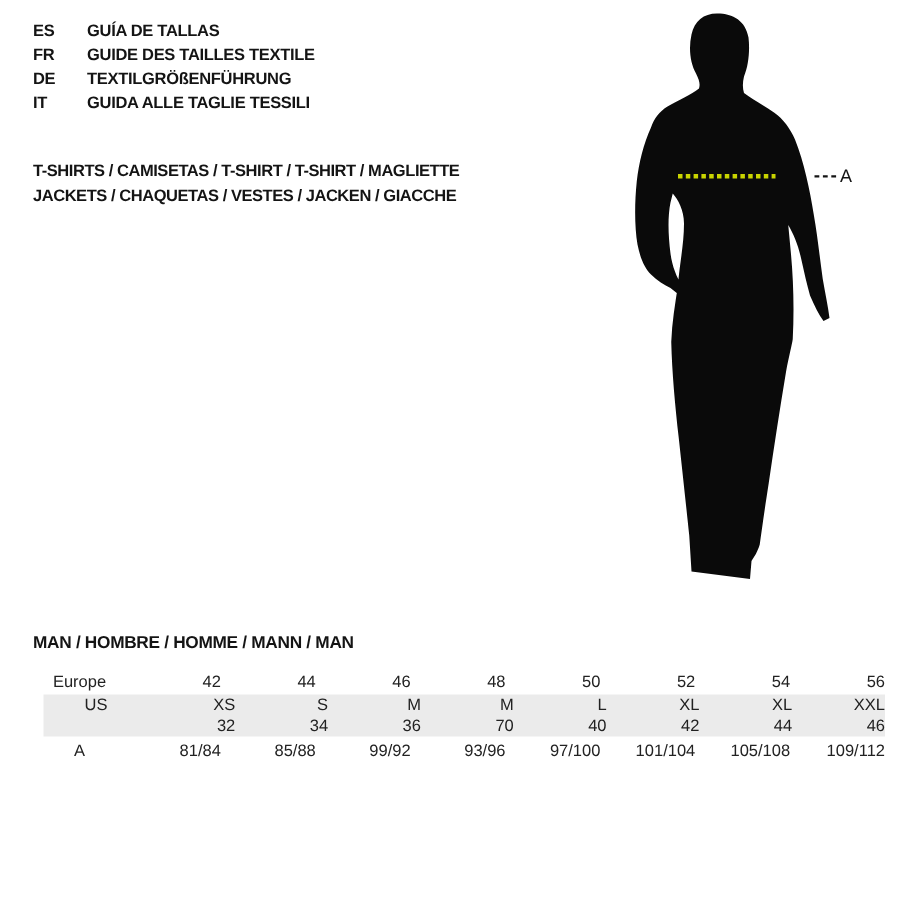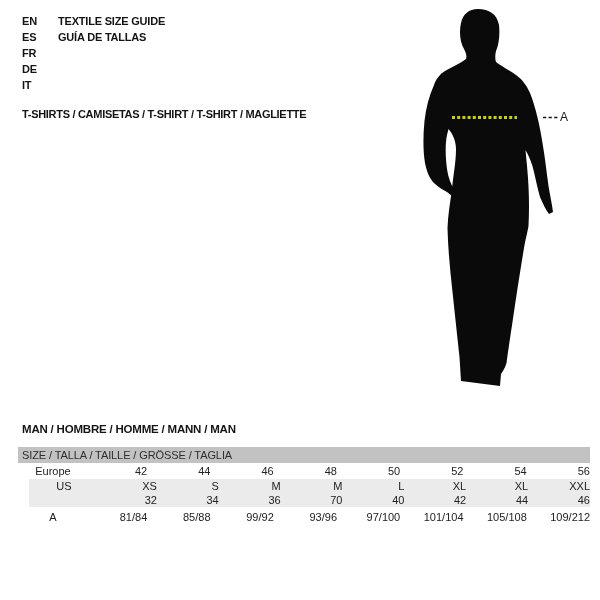--- a/index.html
+++ b/index.html
@@ -33,40 +33,40 @@
   
   .footnote{position:absolute;left:22px;top:548px;font-size:11.5px;font-weight:700;letter-spacing:-0.2px;}
 </style>
 </head>
 <body>
 
 <div class="screen">
 
   <div class="langs">
     <div class="lang-row">
-      <span class="lang-code">EN</span>
-      <span>TEXTILE SIZE GUIDE</span>
-    </div>
-    <div class="lang-row">
       <span class="lang-code">ES</span>
       <span>GUÍA DE TALLAS</span>
     </div>
     <div class="lang-row">
       <span class="lang-code">FR</span>
+      <span>GUIDE DES TAILLES TEXTILE</span>
     </div>
     <div class="lang-row">
       <span class="lang-code">DE</span>
+      <span>TEXTILGRÖßENFÜHRUNG</span>
     </div>
     <div class="lang-row">
       <span class="lang-code">IT</span>
+      <span>GUIDA ALLE TAGLIE TESSILI</span>
     </div>
   </div>
 
   <div class="garments">
     <div class="garment-line">T-SHIRTS / CAMISETAS / T-SHIRT / T-SHIRT / MAGLIETTE</div>
+    <div class="garment-line">JACKETS / CHAQUETAS / VESTES / JACKEN / GIACCHE</div>
   </div>
 
   <svg class="figure-svg" viewBox="415 5 155 385" xmlns="http://www.w3.org/2000/svg" aria-hidden="true">
     <path fill="#0a0a0a" d="
       M 478 9
       C 469 9 463 14 461 23
       C 459 32 460 42 464 49
       C 466 53 467 56 466 59
       C 461 63 452 67 445 71
       C 440 74 436 79 434 85
@@ -107,21 +107,20 @@
       C 497 14 489 9 478 9
       Z"></path>
     <line x1="452" y1="117.5" x2="517" y2="117.5" stroke-width="3" stroke-dasharray="3 2.2" stroke="#c9d400"></line>
     <line x1="543" y1="117.5" x2="558" y2="117.5" stroke-width="1.5" stroke-dasharray="3.2 2.4" stroke="#141414"></line>
   </svg>
   <span class="measure-label">A</span>
 
   <div class="section-title">MAN / HOMBRE / HOMME / MANN / MAN</div>
 
   <div class="size-table">
-    <div class="t-header">SIZE / TALLA / TAILLE / GRÖSSE / TAGLIA</div>
 
     <div class="t-row r-europe">
       <span class="lbl">Europe</span>
       <span class="val">42</span>
       <span class="val">44</span>
       <span class="val">46</span>
       <span class="val">48</span>
       <span class="val">50</span>
       <span class="val">52</span>
       <span class="val">54</span>
@@ -155,18 +154,18 @@
 
     <div class="t-row r-a">
       <span class="lbl">A</span>
       <span class="val">81/84</span>
       <span class="val">85/88</span>
       <span class="val">99/92</span>
       <span class="val">93/96</span>
       <span class="val">97/100</span>
       <span class="val">101/104</span>
       <span class="val">105/108</span>
-      <span class="val">109/212</span>
+      <span class="val">109/112</span>
     </div>
   </div>
 
 
 </div>
 
 </body></html>

